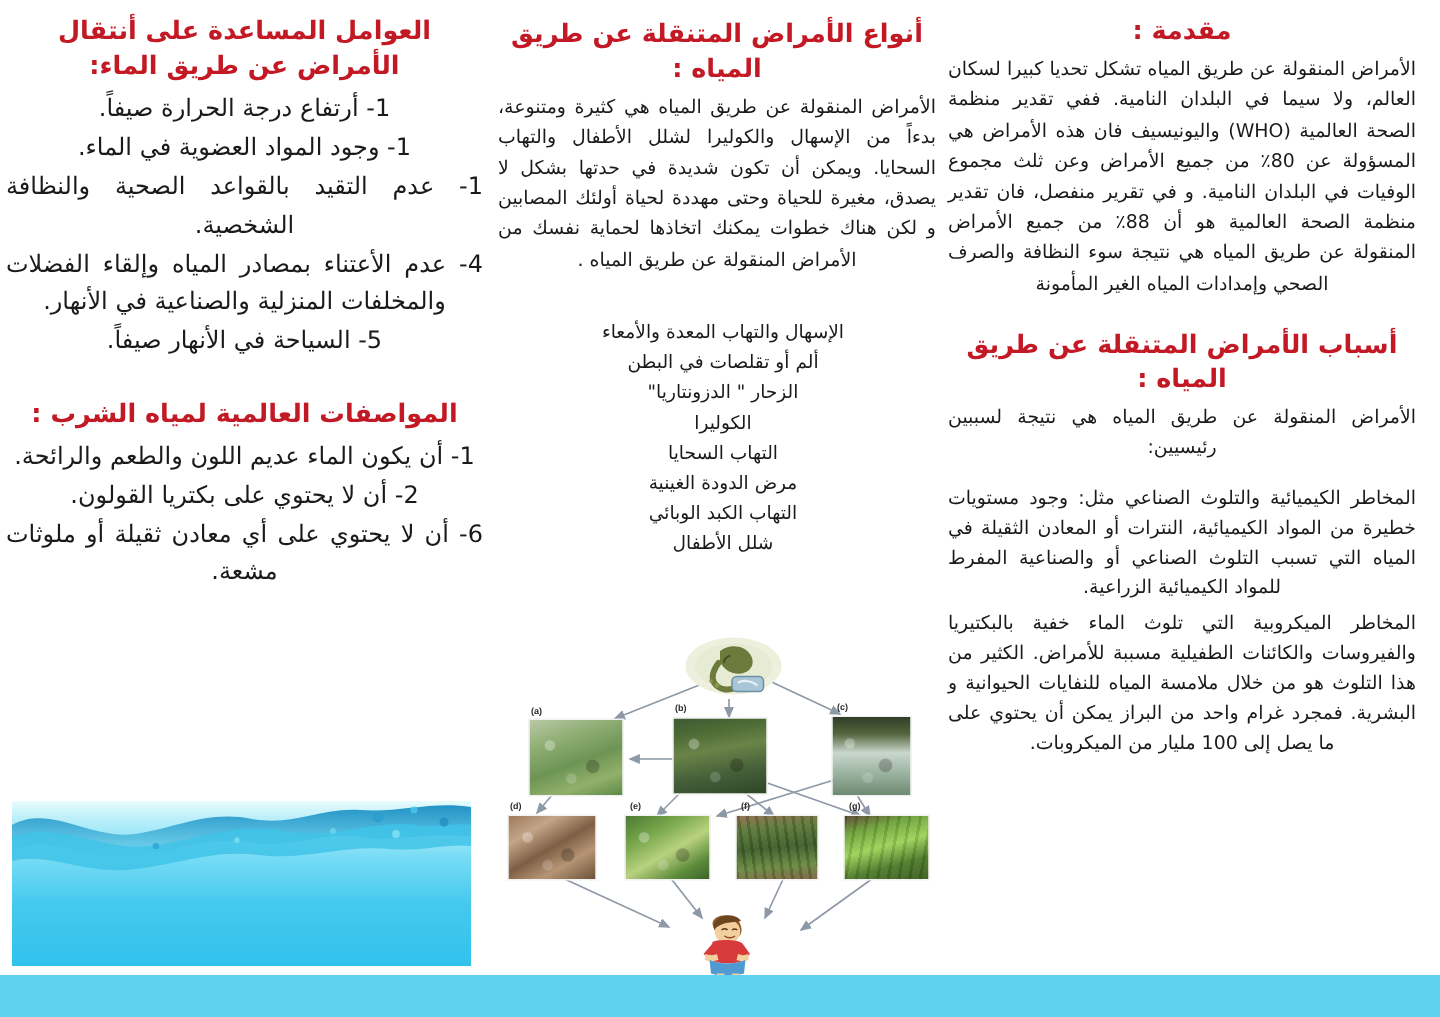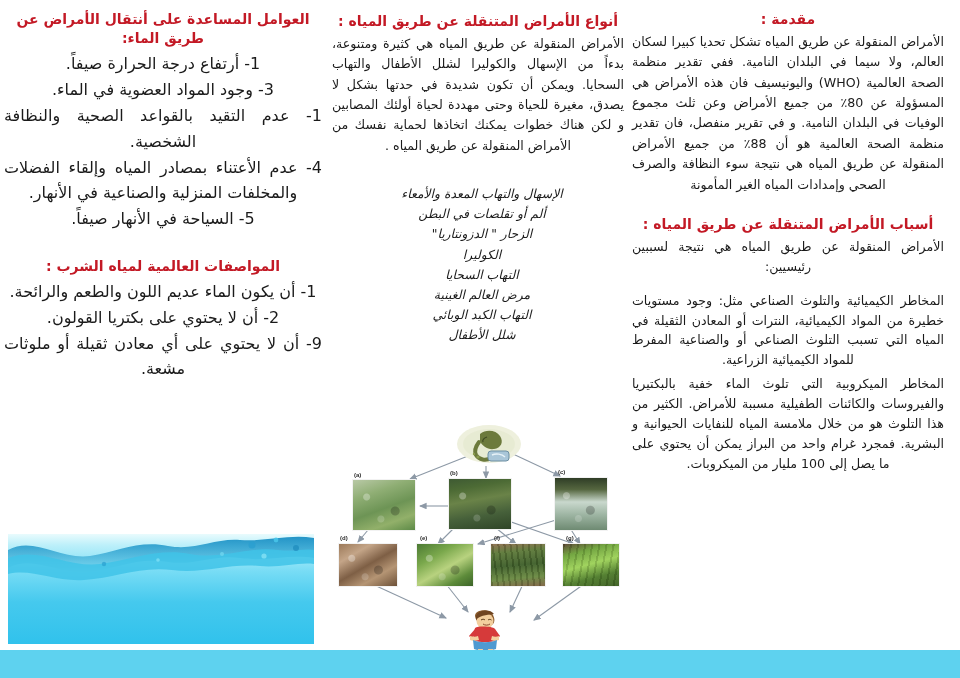--- a/index.html
+++ b/index.html
@@ -36,21 +36,21 @@
     text-align: justify;
     text-align-last: center;
   }
   .col-right  { right: 16px;  top: 10px;  width: 312px; }
   .col-mid    { left: 332px; top: 12px;  width: 292px; }
   .col-left   { left: 4px;   top: 10px;  width: 318px; }
 
   .hdr {
     color: #c31925;
     font-weight: bold;
-    font-size: 14px;
+    font-size: 17px;
     line-height: 1.35;
     text-align: center;
     margin: 0 0 3px 0;
     letter-spacing: -0.2px;
   }
 
   .para {
     color: #1a1a1a;
     font-size: 12.6px;
     line-height: 1.62;
@@ -78,21 +78,20 @@
     text-align-last: center;
     margin: 0 0 1px 0;
   }
 
   
   .disease-list {
     list-style: none;
     margin: 0;
     padding: 0;
     text-align: center;
-    font-style: italic;
   }
   .disease-list li {
     color: #1a1a1a;
     font-size: 12.4px;
     line-height: 1.62;
     text-align: center;
     padding-left: 8px;
   }
 
   
@@ -214,46 +213,46 @@
     <p class="para">الأمراض المنقولة عن طريق المياه هي كثيرة ومتنوعة، بدءاً من الإسهال والكوليرا لشلل الأطفال والتهاب السحايا. ويمكن أن تكون شديدة في حدتها بشكل لا يصدق، مغيرة للحياة وحتى مهددة لحياة أولئك المصابين و لكن هناك خطوات يمكنك اتخاذها لحماية نفسك من الأمراض المنقولة عن طريق المياه .</p>
 
     <div class="spacer-lg"></div>
 
     <ul class="disease-list">
       <li>الإسهال والتهاب المعدة والأمعاء</li>
       <li>ألم أو تقلصات في البطن</li>
       <li>الزحار " الدزونتاريا"</li>
       <li>الكوليرا</li>
       <li>التهاب السحايا</li>
-      <li>مرض العالم الغينية</li>
+      <li>مرض الدودة الغينية</li>
       <li>التهاب الكبد الوبائي</li>
       <li>شلل الأطفال</li>
     </ul>
   </div>
 
   <div class="col col-left">
 
     <div class="hdr">العوامل المساعدة على أنتقال الأمراض عن طريق الماء:</div>
 
     <ul class="numlist">
       <li>1- أرتفاع درجة الحرارة صيفاً.</li>
-      <li>3- وجود المواد العضوية في الماء.</li>
+      <li>1- وجود المواد العضوية في الماء.</li>
       <li>1- عدم التقيد بالقواعد الصحية والنظافة الشخصية.</li>
       <li>4- عدم الأعتناء بمصادر المياه وإلقاء الفضلات والمخلفات المنزلية والصناعية في الأنهار.</li>
       <li>5- السياحة في الأنهار صيفاً.</li>
     </ul>
 
     <div class="spacer-lg"></div>
 
     <div class="hdr">المواصفات العالمية لمياه الشرب :</div>
 
     <ul class="numlist">
       <li>1- أن يكون الماء عديم اللون والطعم والرائحة.</li>
       <li>2- أن لا يحتوي على بكتريا القولون.</li>
-      <li>9- أن لا يحتوي على أي معادن ثقيلة أو ملوثات مشعة.</li>
+      <li>6- أن لا يحتوي على أي معادن ثقيلة أو ملوثات مشعة.</li>
     </ul>
   </div>
 
   <div class="water-photo">
     <div class="water-body">
       <svg class="wave-svg" viewBox="0 0 306 110" preserveAspectRatio="none">
         <defs>
           <linearGradient id="wg" x1="0" y1="0" x2="0" y2="1">
             <stop offset="0%" stop-color="#1a8fc4"></stop>
             <stop offset="100%" stop-color="#7fdcf2"></stop>

